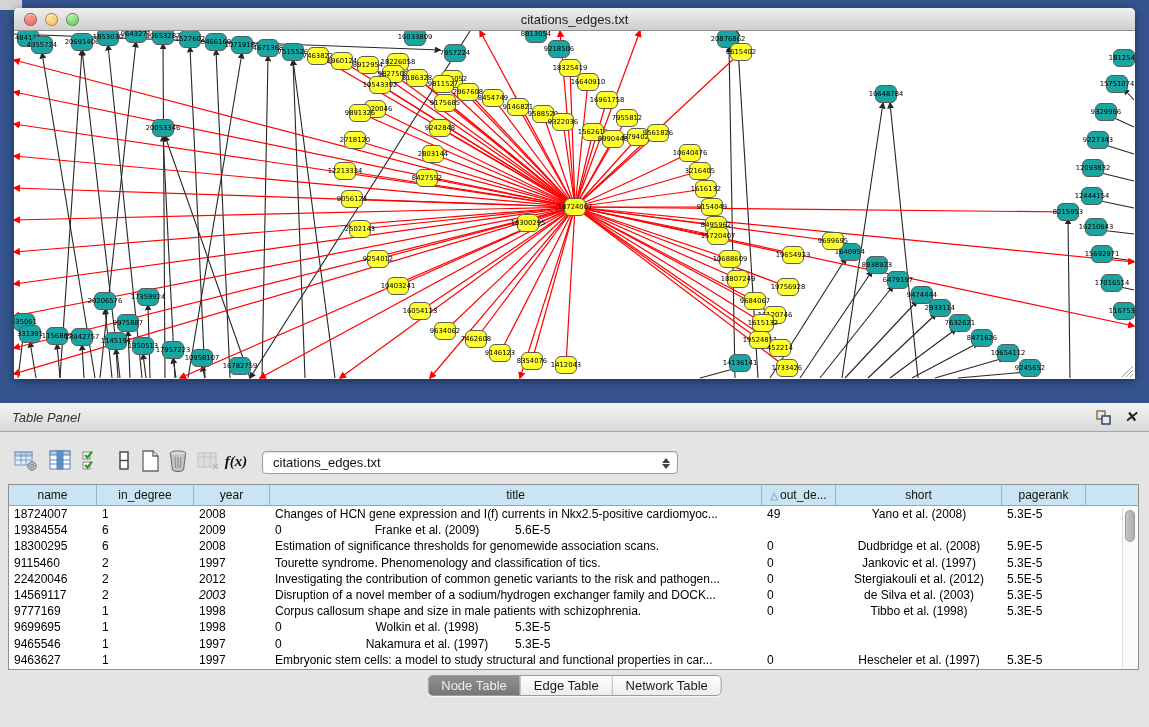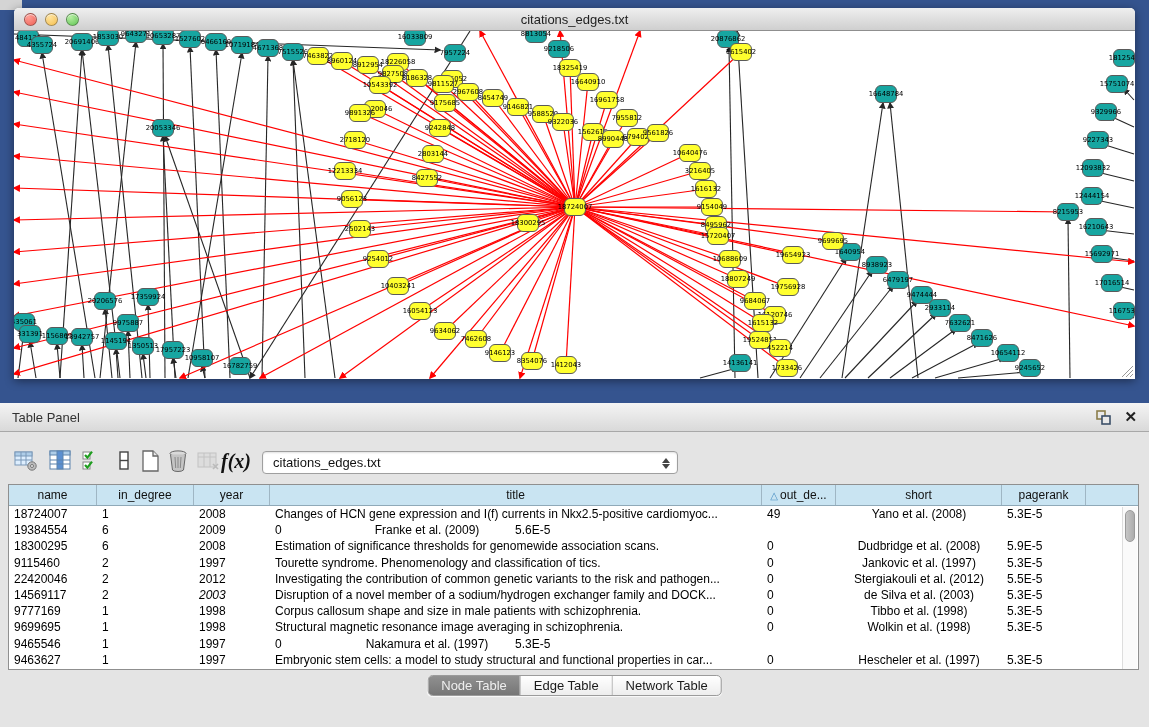--- a/index.html
+++ b/index.html
@@ -21,27 +21,27 @@
   .light.red{background:radial-gradient(circle at 35% 30%,#ff9d94,#ee6156);}
   .light.yel{background:radial-gradient(circle at 35% 30%,#ffe39d,#f5bf4f);}
   .light.grn{background:radial-gradient(circle at 35% 30%,#b4eea0,#61c554);}
   #win-title{position:absolute;left:0;right:0;top:4px;text-align:center;
              font-size:13px;color:#222;}
   #graph-canvas{position:relative;width:1121px;height:348px;background:#fff;}
 
   
   #table-panel{position:absolute;left:0;top:403px;width:1149px;height:297px;background:#e4e4e4;}
   #panel-titlebar{position:absolute;left:0;top:0;width:100%;height:29px;
-      background:linear-gradient(#f4f4f4,#d9d9d9);border-bottom:1px solid #a8a8a8;}
+      background:linear-gradient(#f4f4f4,#d9d9d9);border-bottom:1px solid #a8a8a8;font-style:italic;}
   #panel-title{position:absolute;left:12px;top:7px;font-size:13px;color:#333;}
   #float-icon{position:absolute;right:38px;top:7px;width:15px;height:15px;cursor:default;}
   #close-icon{position:absolute;right:12px;top:5px;font-size:15px;font-weight:bold;color:#222;cursor:default;}
 
   .ticon{position:absolute;top:44px;width:28px;height:28px;display:flex;align-items:center;justify-content:center;}
-  #fx-icon{font-family:"Liberation Serif",serif;font-style:italic;font-weight:bold;font-size:20px;color:#111;}
+  #fx-icon{font-family:"Liberation Serif",serif;font-style:italic;font-weight:bold;font-size:15px;color:#111;}
 
   #table-combo{position:absolute;left:262px;top:48px;width:416px;height:23px;background:#fff;
       border:1px solid #9f9f9f;border-radius:4px;box-shadow:inset 0 1px 2px rgba(0,0,0,.12);
       font-size:13px;color:#111;line-height:21px;padding-left:10px;}
   #combo-stepper{position:absolute;right:6px;top:3px;width:11px;height:16px;
       display:flex;flex-direction:column;align-items:center;justify-content:center;gap:1px;}
   #combo-stepper .up{width:0;height:0;border-left:4px solid transparent;border-right:4px solid transparent;border-bottom:5px solid #444;}
   #combo-stepper .dn{width:0;height:0;border-left:4px solid transparent;border-right:4px solid transparent;border-top:5px solid #444;}
 
   #table-box{position:absolute;left:8px;top:81px;width:1131px;height:186px;background:#fff;
@@ -852,21 +852,20 @@
             <div class="tcell" style="width: 492px;">Corpus callosum shape and size in male patients with schizophrenia.</div>
             <div class="tcell" style="width: 74px;">0</div>
             <div class="tcell center" style="width: 166px;">Tibbo et al. (1998)</div>
             <div class="tcell" style="width: 84px;">5.3E-5</div>
             <div class="tcell" style="width: 37px;"></div>
           </div>
           <div class="trow">
             <div class="tcell" style="width: 88px;">9699695</div>
             <div class="tcell" style="width: 97px;">1</div>
             <div class="tcell" style="width: 76px;">1998</div>
-            <div class="tcell" style="width: 492px;">Structural magnetic resonance image averaging in schizophrenia.</div>
             <div class="tcell" style="width: 74px;">0</div>
             <div class="tcell center" style="width: 166px;">Wolkin et al. (1998)</div>
             <div class="tcell" style="width: 84px;">5.3E-5</div>
             <div class="tcell" style="width: 37px;"></div>
           </div>
           <div class="trow">
             <div class="tcell" style="width: 88px;">9465546</div>
             <div class="tcell" style="width: 97px;">1</div>
             <div class="tcell" style="width: 76px;">1997</div>
             <div class="tcell" style="width: 74px;">0</div>

